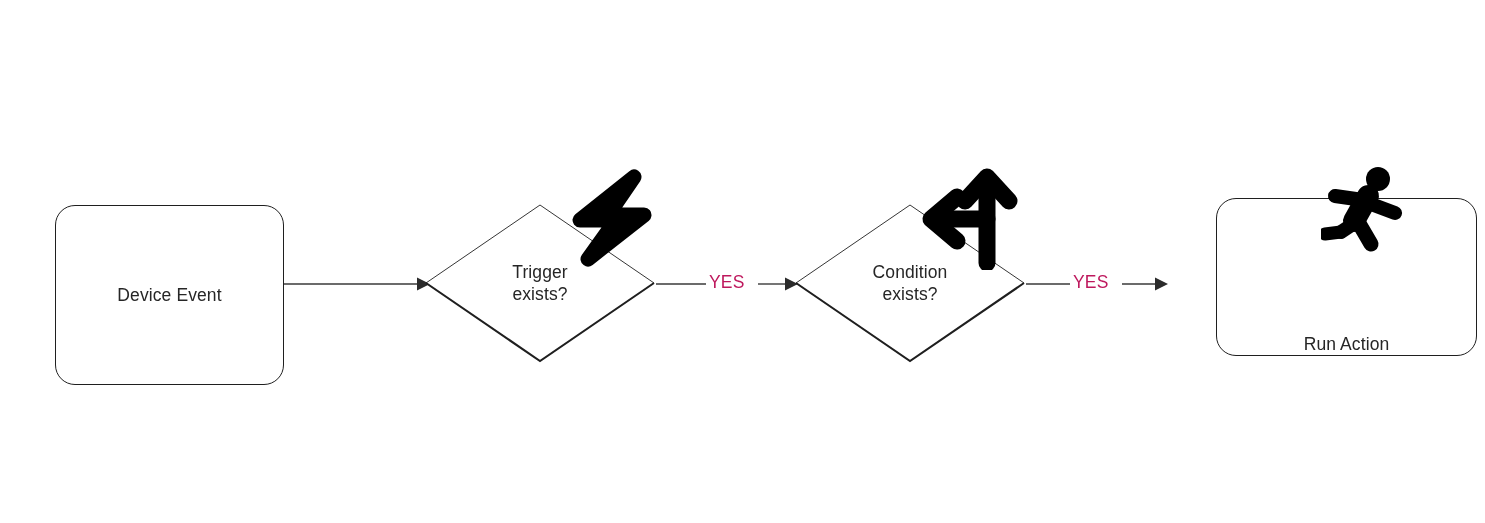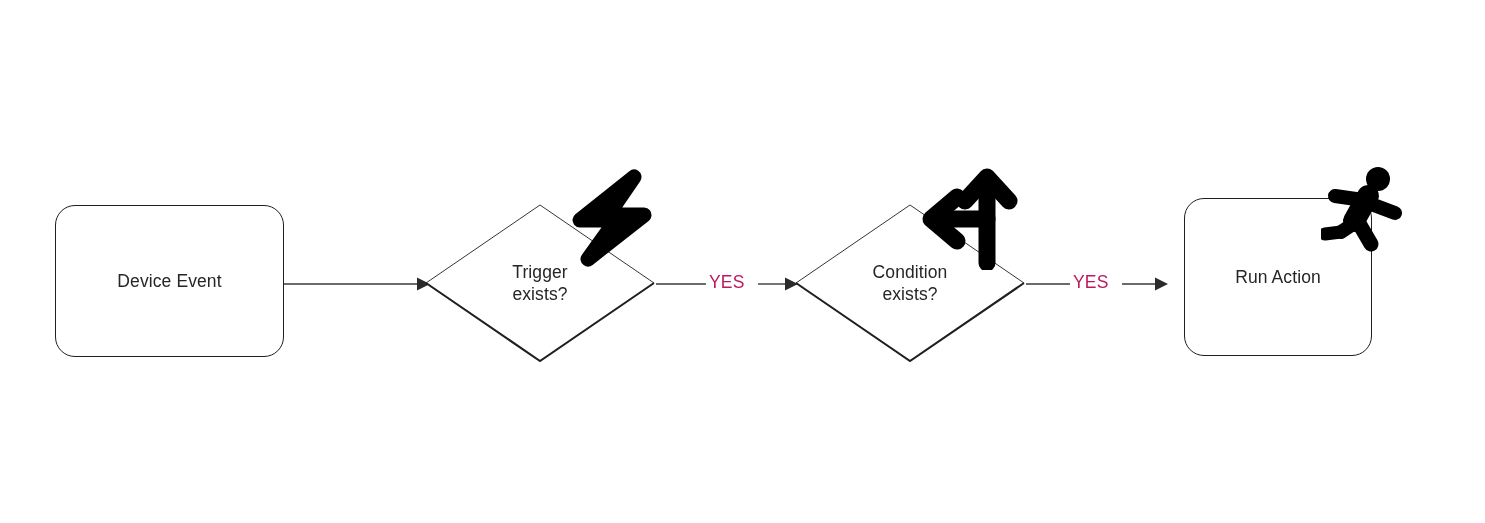--- a/index.html
+++ b/index.html
@@ -33,27 +33,28 @@
     border-radius: 20px;
     background: #ffffff;
     display: flex;
     align-items: center;
     justify-content: center;
   }
   #node-device-event {
     left: 55px;
     top: 205px;
     width: 229px;
-    height: 152px;
+    height: 180px;
   }
   #node-run-action {
-    left: 1184px;
+    left: 1216px;
     top: 198px;
-    width: 188px;
+    width: 261px;
     height: 158px;
+    align-items: flex-end;
   }
   
   .diamond-wrap {
     position: absolute;
     width: 232px;
     height: 160px;
   }
   #node-trigger { left: 424px; top: 203px; }
   #node-condition { left: 794px; top: 203px; }
   .diamond-wrap svg {

